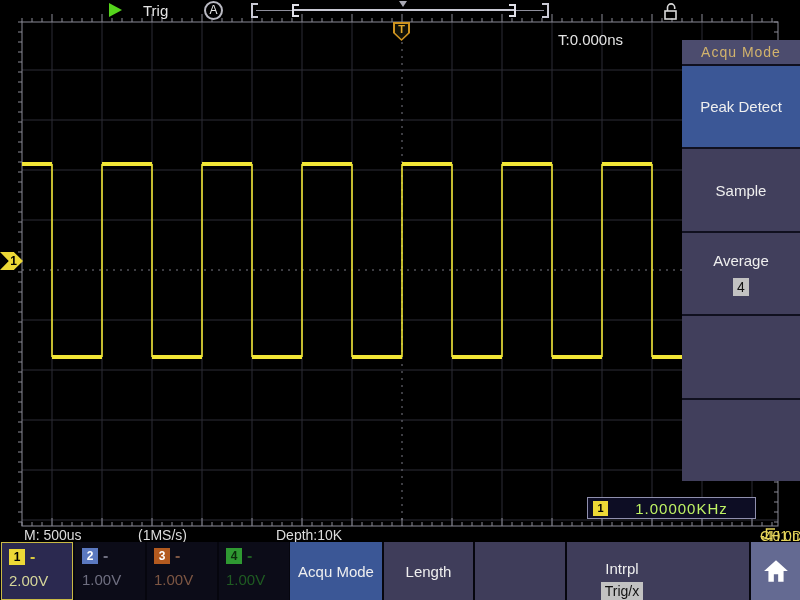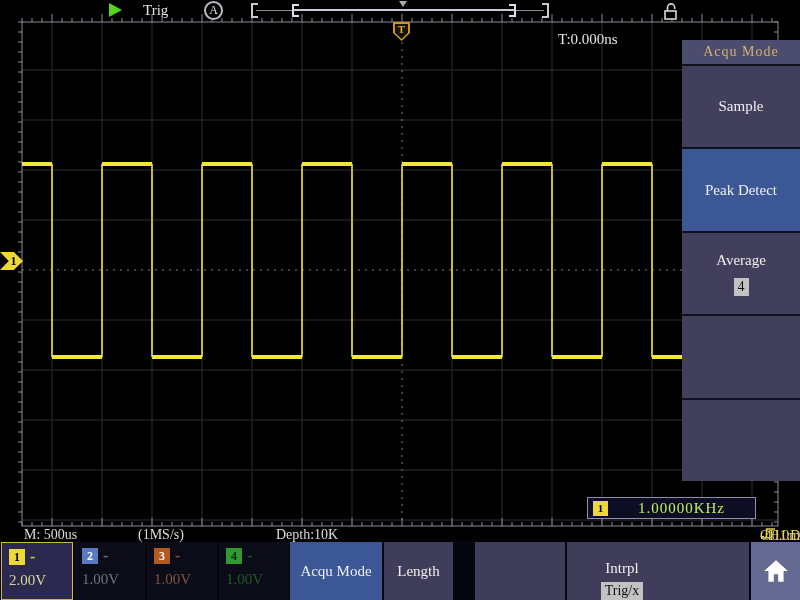--- a/index.html
+++ b/index.html
@@ -1,18 +1,18 @@
 <!DOCTYPE html>
 <html><head>
 <meta charset="utf-8">
 <style>
   * { margin:0; padding:0; box-sizing:border-box; }
   body { background:#222; font-family:"DejaVu Sans","Liberation Sans",sans-serif; }
   .screen { position:relative; width:800px; height:600px; background:#000; overflow:hidden;
-            font-family:Liberation Serif, serif; }
+            font-family:Liberation Sans, sans-serif; }
 
   
   .play-tri { position:absolute; left:109px; top:3px; width:0; height:0;
               border-left:13px solid #55d41c; border-top:7px solid transparent; border-bottom:7px solid transparent; }
   .trig-label { position:absolute; left:143px; top:2px; color:#e4e4e4; font-size:15px; }
   .auto-circ { position:absolute; left:204px; top:1px; width:19px; height:19px; border:2px solid #b9b9c2;
                border-radius:50%; color:#e4e4e4; font-size:12px; text-align:center; line-height:15px; }
   .posbar-line { position:absolute; left:256px; top:10px; width:288px; height:1px; background:#8f8f9c; }
   .posbar-inline { position:absolute; left:293px; top:9px; width:221px; height:2px; background:#c9c9d4; }
   .brk { position:absolute; top:3px; width:7px; height:15px; border:2px solid #c9c9d4; }
@@ -425,25 +425,25 @@
       <span>CH1:DC-</span>
       <svg width="16" height="13" viewBox="0 0 16 13">
         <path d="M1 11 H6.5 V2 H15" fill="none" stroke="#e5d45a" stroke-width="1.5"></path>
       </svg>
       <span>-40.0mV</span>
     </span>
   </div>
 
   <div class="side-menu">
     <div class="sm-header">Acqu Mode</div>
+    <div class="sm-item selected">
+      <span>Peak Detect</span>
+    </div>
     <div class="sm-item">
       <span>Sample</span>
-    </div>
-    <div class="sm-item selected">
-      <span>Peak Detect</span>
     </div>
     <div class="sm-item">
       <span>Average</span>
       <span class="chip">4</span>
     </div>
     <div class="sm-item"></div>
     <div class="sm-item"></div>
   </div>
 
   <div class="bottom-bar">
@@ -472,21 +472,21 @@
       <div class="ch-row">
         <span class="ch-badge" style="background:#2f9932;color:#0c2c0c;">4</span>
         <span style="color:#1f5c22;font-weight:bold;">-</span>
       </div>
       <div class="ch-scale" style="color:#1f5c22;">1.00V</div>
     </div>
 
     <div class="bcell menu-cell selected" style="left:290px;width:92px;">
       <span>Acqu Mode</span>
     </div>
-    <div class="bcell menu-cell" style="left:384px;width:69px;">
+    <div class="bcell menu-cell" style="left:384px;width:89px;">
       <span>Length</span>
     </div>
     <div class="bcell menu-cell" style="left:475px;width:90px;"></div>
     <div class="bcell menu-cell" style="left:567px;width:110px;justify-content:flex-end;">
       <span>Intrpl</span>
       <span class="chip">Trig/x</span>
     </div>
     <div class="bcell menu-cell" style="left:659px;width:90px;"></div>
     <div class="bcell home-cell" style="left:751px;width:49px;">
       <svg width="26" height="24" viewBox="0 0 24 22">

